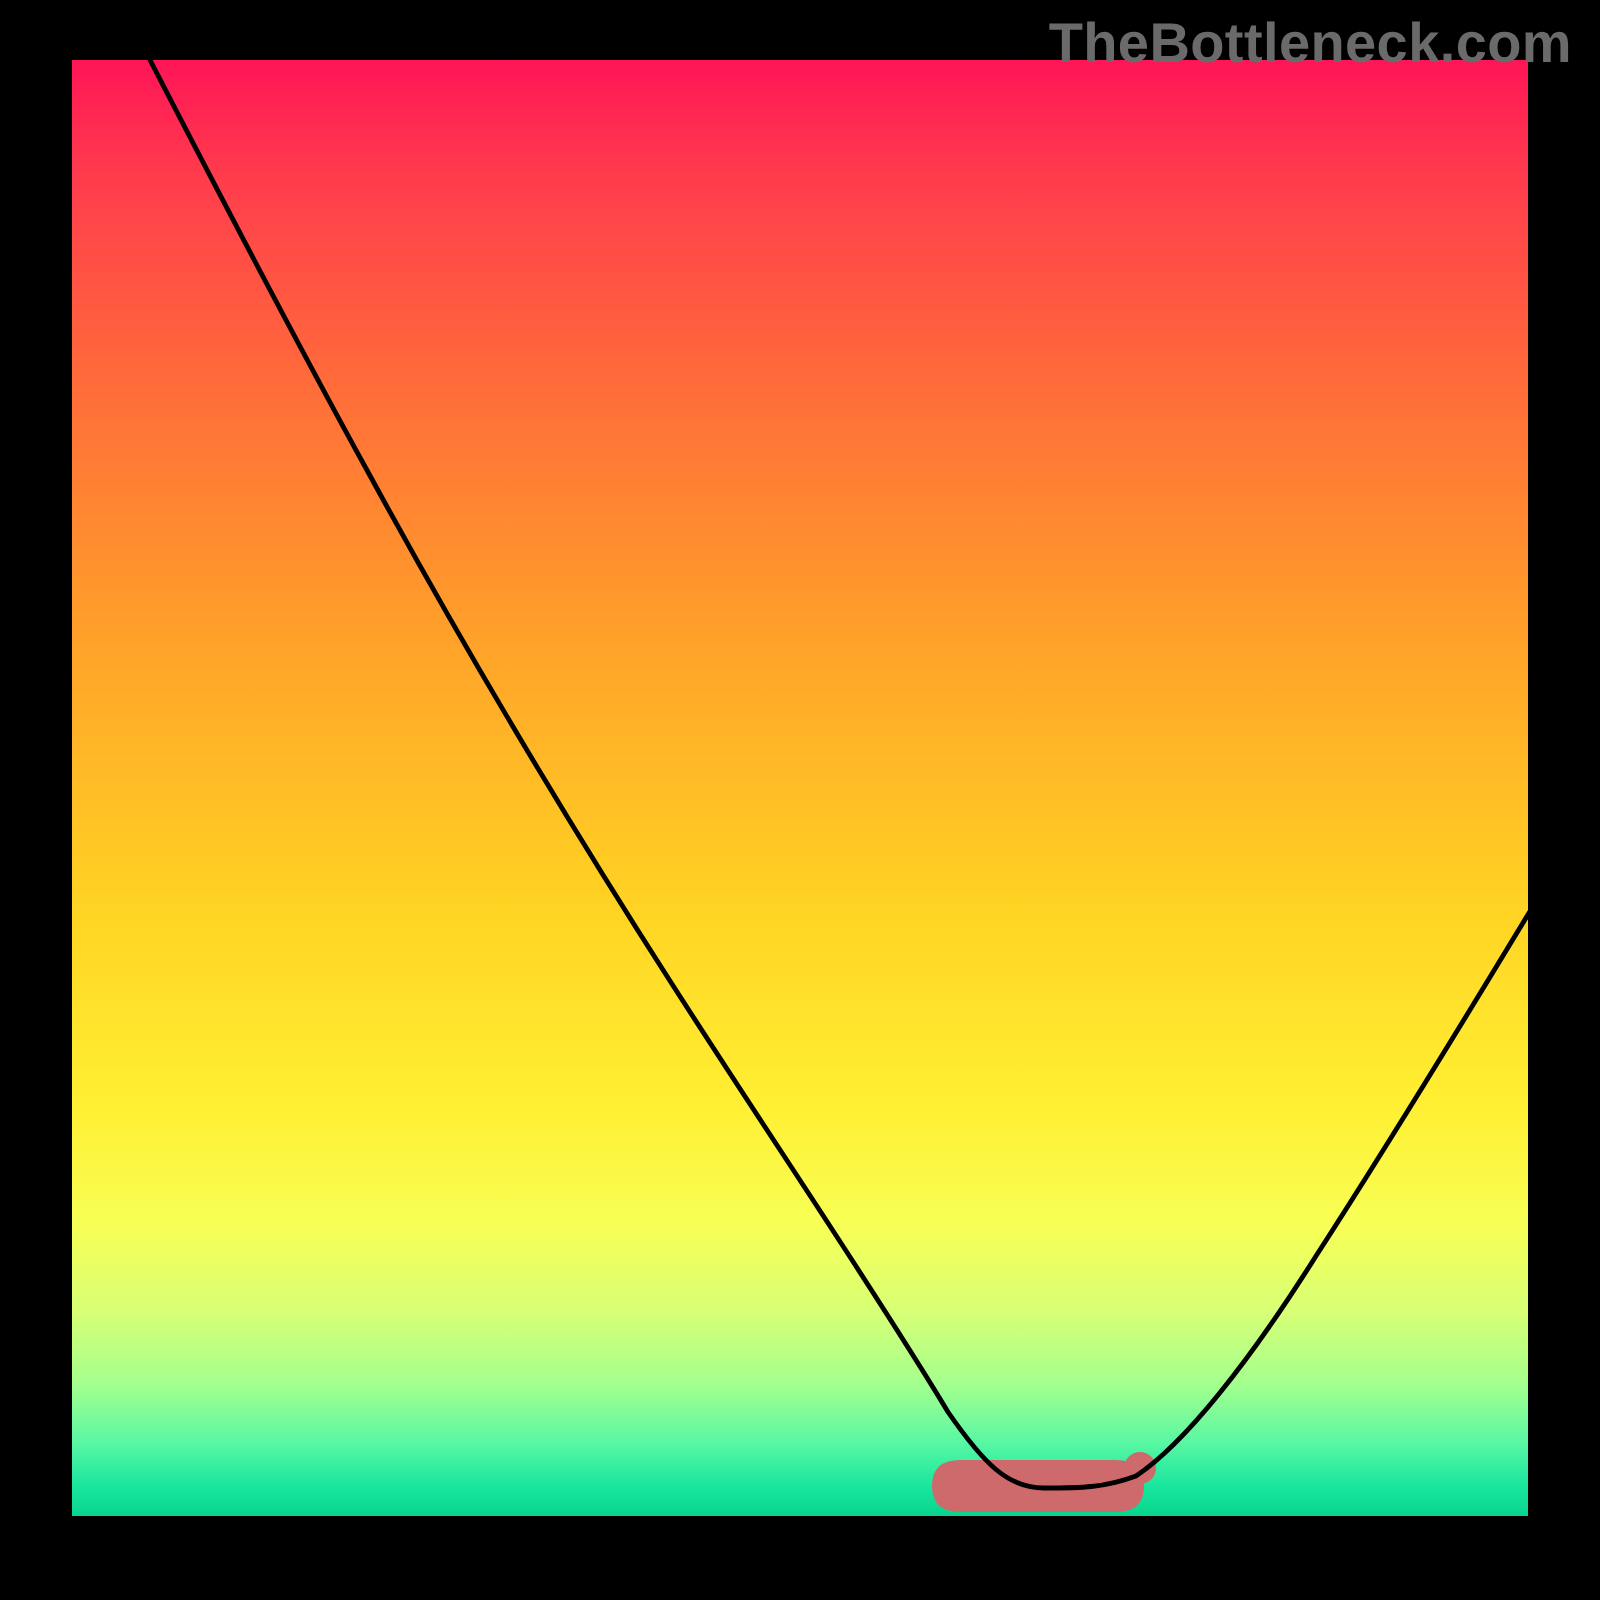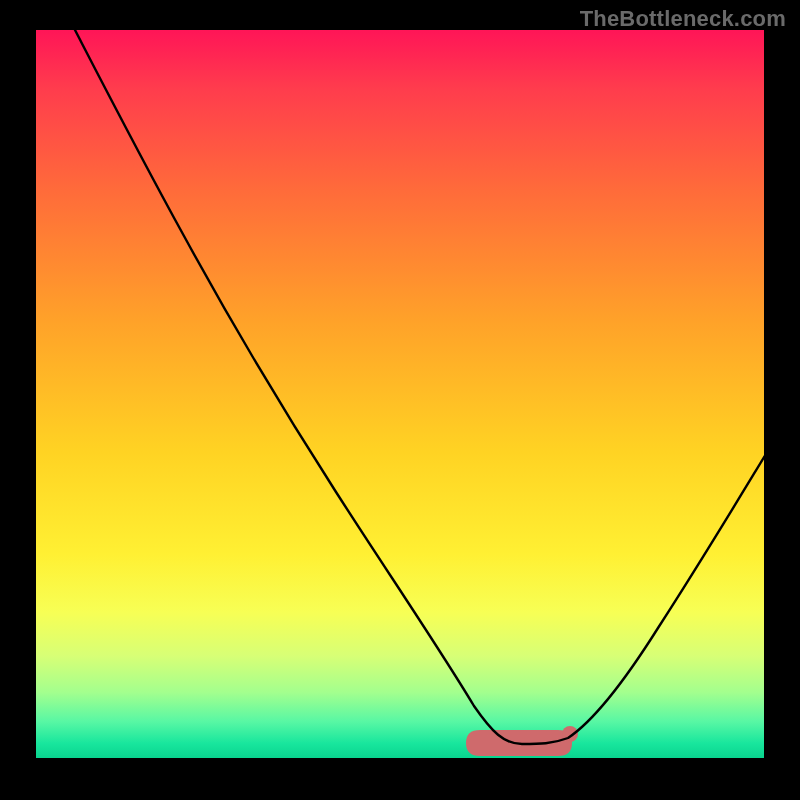--- a/index.html
+++ b/index.html
@@ -15,21 +15,21 @@
     position: relative;
     width: 800px;
     height: 800px;
     background: #000;
   }
   .watermark {
     position: absolute;
     top: 6px;
     right: 14px;
     color: #6a6a6a;
-    font-size: 22px;
+    font-size: 28px;
     font-weight: 600;
     letter-spacing: 0.2px;
     z-index: 5;
   }
   .plot-area {
     position: absolute;
     left: 36px;
     top: 30px;
     width: 728px;
     height: 728px;

